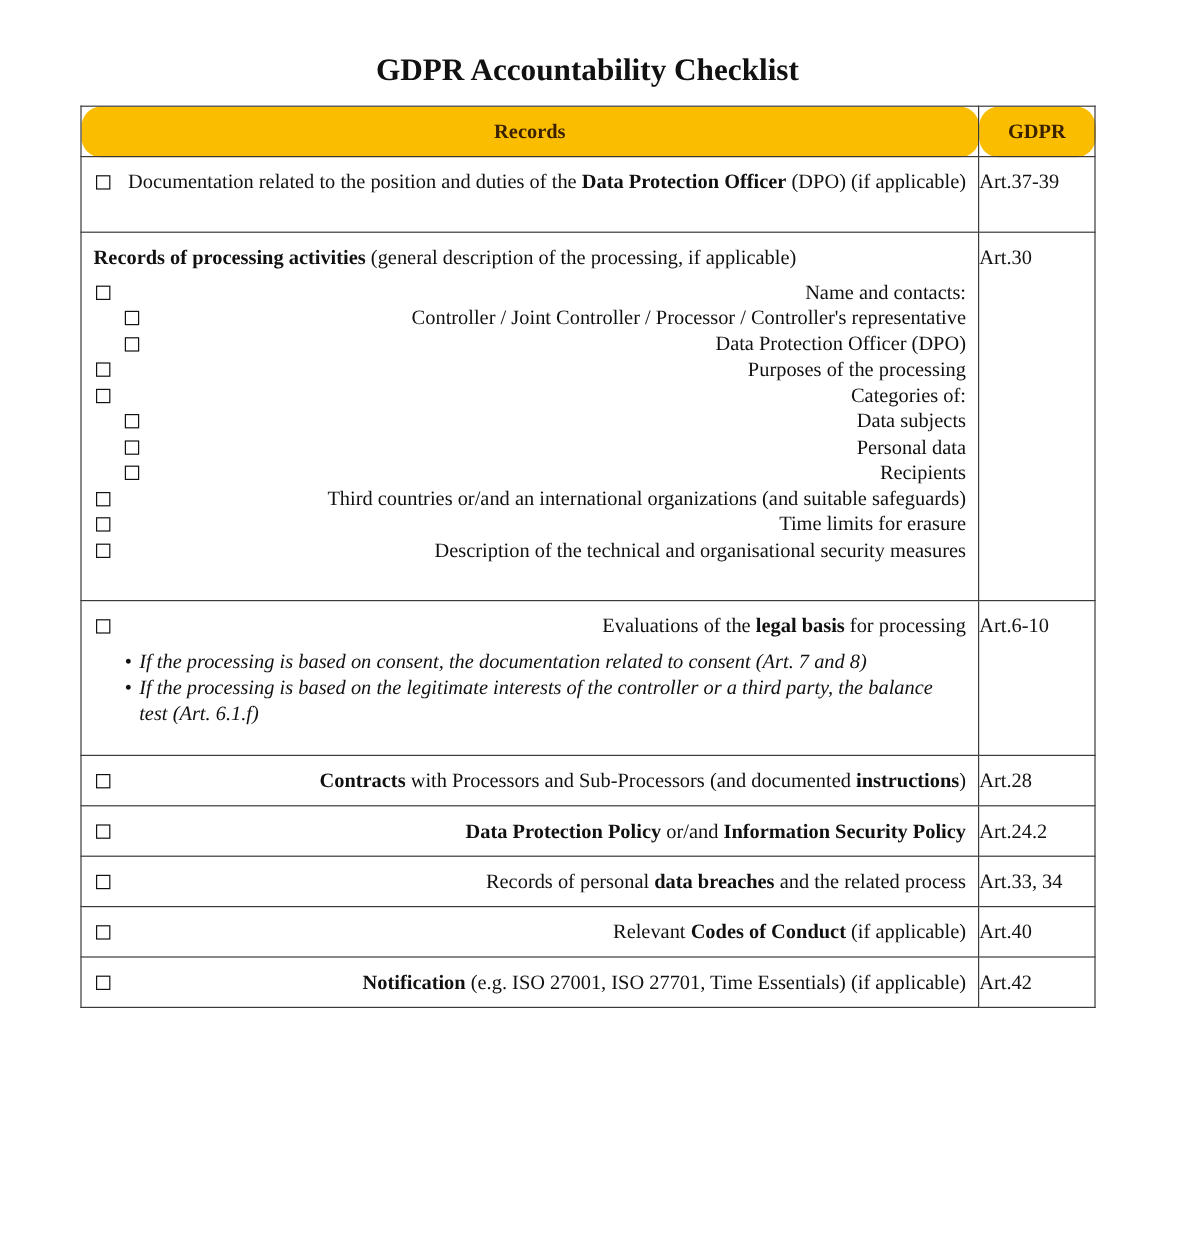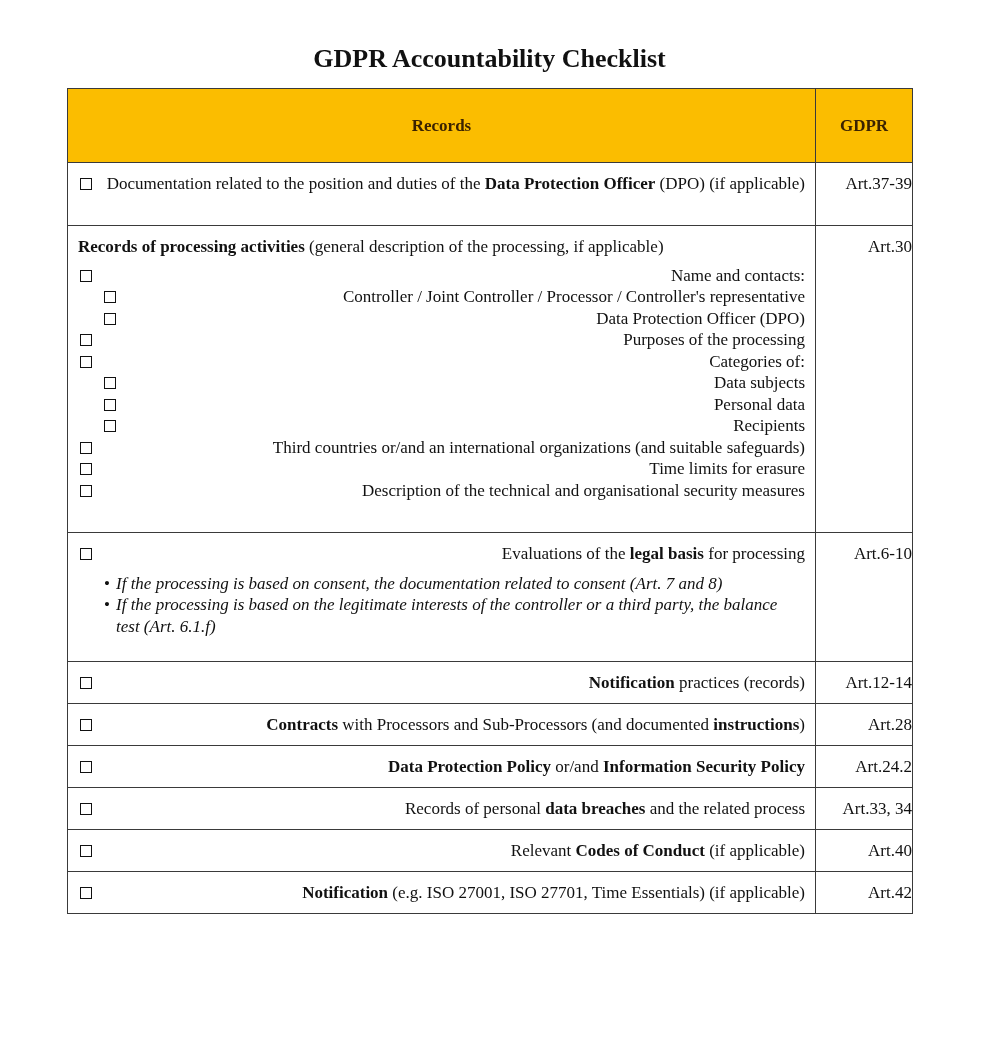--- a/index.html
+++ b/index.html
@@ -15,23 +15,23 @@
   table.checklist {
     position: absolute; left: 67px; top: 88px;
     width: 845px; border-collapse: collapse; table-layout: fixed;
     font-size: 17px; line-height: 21.5px;
   }
   table.checklist td, table.checklist th {
     border: 1px solid #3a3a3a; vertical-align: top;
   }
   col.c1 { width: 748px; }
   col.c2 { width: 97px; }
-  th { background: #fbbd00; color: #3a2200; font-weight: bold; font-size: 17px; height: 41px; vertical-align: middle !important; text-align: center; padding: 16px; }
+  th { background: #fbbd00; color: #3a2200; font-weight: bold; font-size: 17px; height: 41px; vertical-align: middle !important; text-align: center; padding: 0; border-radius: 16px; }
   td.desc { padding: 10px 10px 9px 10px; }
-  td.ref { text-align: right; padding: 10px 0 0 0; }
+  td.ref { text-align: left; padding: 10px 0 0 0; }
   .item { position: relative; padding-left: 26px; text-align: right; }
   .item.sub { margin-left: 24px; }
   .box {
     position: absolute; left: 2px; top: 5px; width: 10px; height: 10px;
     border: 1.2px solid #111; box-sizing: content-box;
   }
   b { font-weight: bold; }
   .heading { margin-bottom: 7px; }
   .bullets { margin-top: 8px; padding-left: 26px; font-style: italic; }
   .bullet { position: relative; padding-left: 12px; }
@@ -104,29 +104,20 @@
             <span class="dot">•</span><span>If the processing is based on consent, the documentation related to consent (Art. 7 and 8)</span>
           </div>
           <div class="bullet">
             <span class="dot">•</span><span>If the processing is based on the legitimate interests of the controller or a third party, the balance test (Art. 6.1.f)</span>
           </div>
         </div>
       </td>
       <td class="ref">Art.6-10</td>
     </tr>
 
-    <tr class="r-short">
-      <td class="desc">
-        <div class="item">
-          <span class="box"></span>
-          <b>Notification</b><span> practices (records)</span>
-        </div>
-      </td>
-      <td class="ref">Art.12-14</td>
-    </tr>
 
     <tr class="r-short">
       <td class="desc">
         <div class="item">
           <span class="box"></span>
           <b>Contracts</b><span> with Processors and Sub-Processors (and documented </span><b>instructions</b><span>)</span>
         </div>
       </td>
       <td class="ref">Art.28</td>
     </tr>

